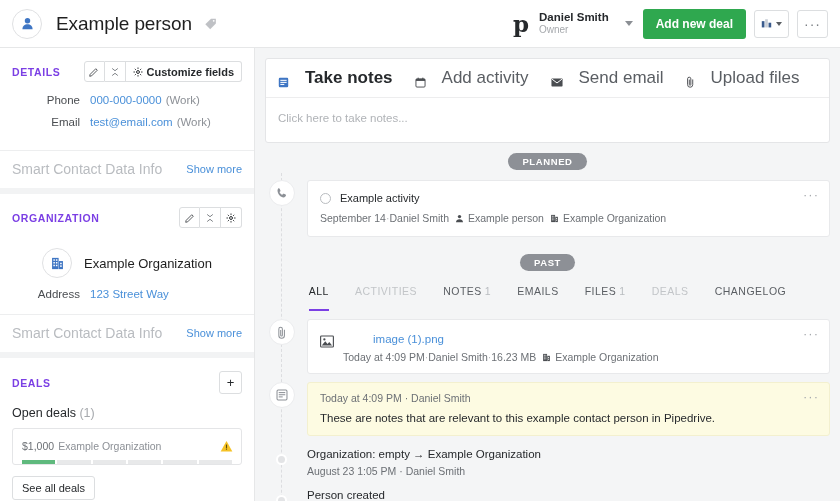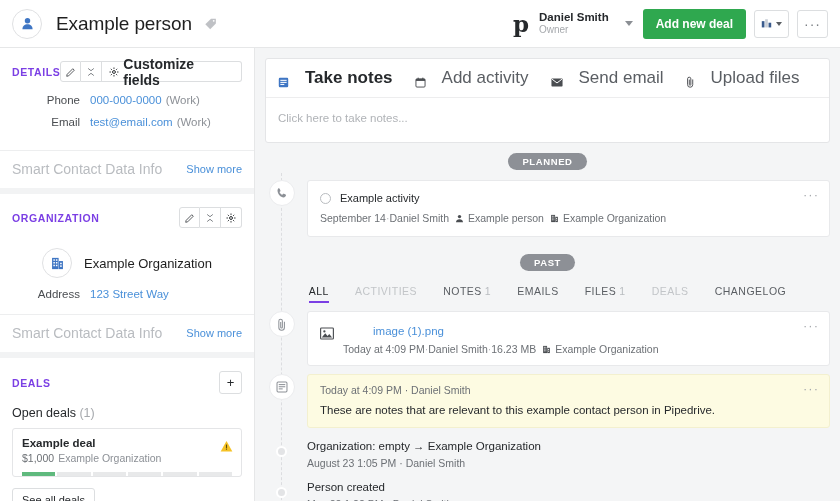--- a/index.html
+++ b/index.html
@@ -69,21 +69,21 @@
   }
   .panel-actions { margin-left:auto; display:flex; align-items:center; gap:0; }
   .mini-btn {
     border:1px solid #dcdee0; background:#fff; height:21px; min-width:21px;
     display:flex;align-items:center;justify-content:center; cursor:pointer;
   }
   .mini-btn + .mini-btn { border-left:none; }
   .mini-btn.first { border-radius:3px 0 0 3px; }
   .mini-btn.last { border-radius:0 3px 3px 0; }
   .mini-btn.solo { border-radius:3px; }
-  .mini-btn.wide { padding:0 7px; font-size:14px; color:#26292c; font-weight:700; gap:4px; }
+  .mini-btn.wide { padding:0 7px; font-size:11px; color:#26292c; font-weight:700; gap:4px; }
   .panel-rows { padding: 2px 12px 12px 12px; }
   .field-row { display:flex; align-items:baseline; margin-bottom:10px; font-size:11.5px; }
   .field-label { width:78px; text-align:right; color:#4a4d51; padding-right:10px; flex:none; }
   .field-value a { color:#4a90d9; text-decoration:none; }
   .field-suffix { color:#8c9096; margin-left:4px; }
   .panel-foot {
     border-top:1px solid #edeeef; padding:10px 12px 11px 12px;
     display:flex; align-items:center;
   }
   .smart-label { font-size:14px; color:#b9bcc0; }
@@ -152,21 +152,21 @@
   .activity-title { font-size:11px; color:#26292c; display:flex; align-items:center; gap:9px; }
   .radio-circle { width:11px;height:11px;border:1px solid #b9bcc0;border-radius:50%; flex:none;}
   .meta-row { font-size:10.5px; color:#6c7075; margin-top:8px; display:flex; align-items:center; flex-wrap:wrap; }
   .meta-row .sep { color:#b9bcc0; }
   .meta-chip { display:inline-flex; align-items:center; gap:4px; margin-left:6px; }
   .card-dots { position:absolute; right:10px; top:10px; color:#a6a9ad; font-size:13px; letter-spacing:1px; line-height:8px; cursor:pointer;}
 
   
   .tabs-row { display:flex; justify-content:center; gap:26px; margin-top:14px; position:relative; z-index:2; }
   .tab {
-    font-size:10.5px; letter-spacing:.5px; color:#5a5e63; padding-bottom:4px; cursor:pointer;
+    font-size:10.5px; letter-spacing:.5px; color:#5a5e63; padding-bottom:12px; cursor:pointer;
     border-bottom:2px solid transparent; white-space:nowrap;
   }
   .tab.active { color:#26292c; border-bottom-color:#7b3fe4; }
   .tab.muted { color:#c2c5c8; }
   .tab .cnt { color:#b9bcc0; margin-left:3px; }
 
   .file-name { font-size:11.5px; color:#4a90d9; cursor:pointer;padding-left:30px; }
   .file-row-inner { display:flex; align-items:flex-start; gap:9px; }
   .note-meta { font-size:10.5px; color:#6c7075; }
   .note-text { font-size:11.5px; color:#26292c; margin-top:8px; }
@@ -326,21 +326,20 @@
               <span style="font-size:13px;color:#26292c;line-height:11px;">+</span>
             </div>
           </div>
         </div>
         <div class="deals-body">
           <div class="open-deals">
             <span>Open deals</span>
             <span class="cnt">(1)</span>
           </div>
           <div class="deal-card">
-            <div class="deal-title">Example deal</div>
             <div class="deal-sub">
               <span>$1,000</span><span class="org">Example Organization</span>
             </div>
             <div class="warn-icon">
               <svg width="13" height="13" viewBox="0 0 16 16">
                 <path d="M8 1.2 15.2 14H.8z" fill="#f5c225"></path>
                 <rect x="7.3" y="5.6" width="1.4" height="4.2" fill="#5a4a10"></rect>
                 <rect x="7.3" y="10.5" width="1.4" height="1.4" fill="#5a4a10"></rect>
               </svg>
             </div>

